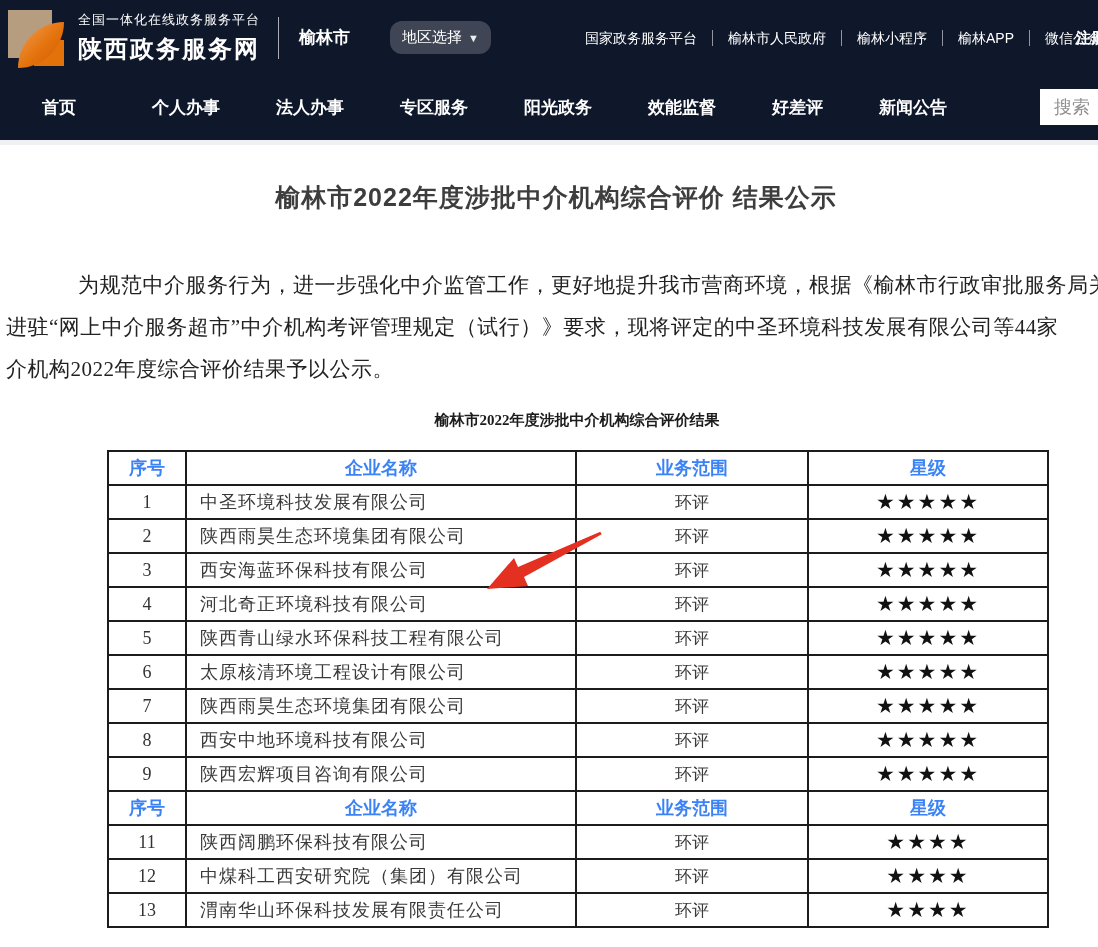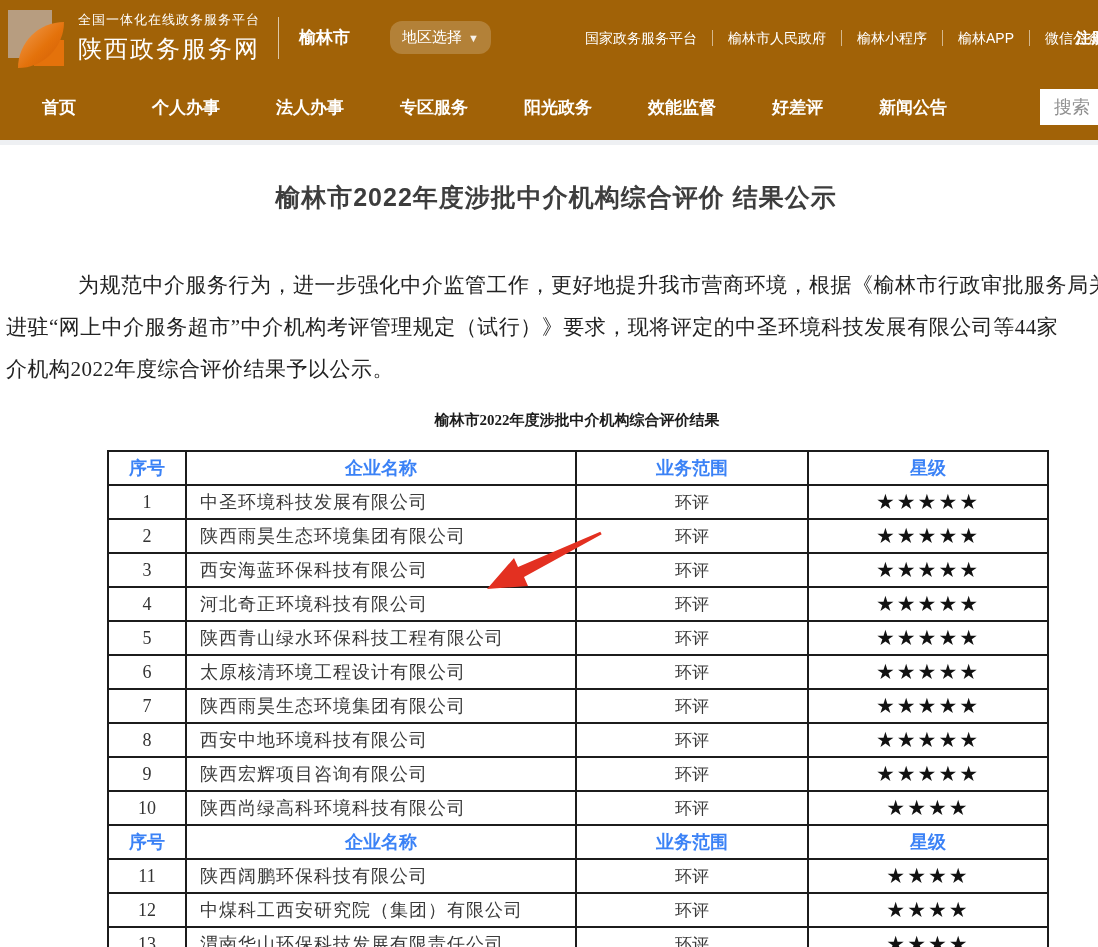--- a/index.html
+++ b/index.html
@@ -1,31 +1,31 @@
 <!DOCTYPE html>
 <html><head>
 <meta charset="utf-8">
 <style>
   html,body{margin:0;padding:0;}
   body{
     width:1098px;height:947px;overflow:hidden;position:relative;
     background:#ffffff;font-family:"Liberation Sans","DejaVu Sans",sans-serif;
   }
   
-  .topbar{background:#a16207;border-bottom:5px solid #eef0f3;}
+  .topbar{background:#0f172a;border-bottom:5px solid #eef0f3;}
   .topbar-upper{height:75px;position:relative;display:flex;align-items:center;}
   .logo{position:relative;width:56px;height:56px;margin-left:8px;flex:0 0 auto;}
   .logo .sq-back{position:absolute;left:0;top:0;width:44px;height:48px;background:#b79d80;}
   .logo .sq-front{position:absolute;left:26px;top:30px;width:30px;height:26px;background:#e4720b;}
   .logo .leaf{position:absolute;left:10px;top:12px;width:46px;height:46px;
     background:linear-gradient(135deg,#f2a057 0%,#e4720b 55%,#cf5a04 100%);
     border-radius:100% 0 100% 0;}
   .brand{margin-left:14px;color:#fff;}
   .brand-small{font-size:13px;letter-spacing:1px;margin-bottom:4px;}
-  .brand-large{font-size:24px;font-weight:400;letter-spacing:2px;}
+  .brand-large{font-size:24px;font-weight:700;letter-spacing:2px;}
   .v-divider{width:1px;height:42px;background:rgba(255,255,255,.65);margin:0 20px 0 18px;}
   .city{color:#fff;font-size:17px;font-weight:600;}
   .region-btn{margin-left:40px;background:rgba(255,255,255,.2);border:none;color:#fff;
     font-size:15px;padding:7px 12px;border-radius:12px;cursor:pointer;display:flex;align-items:center;gap:6px;
     font-family:inherit;}
   .region-btn .caret{font-size:11px;opacity:.9;}
   .top-links{position:absolute;left:570px;top:0;height:75px;display:flex;align-items:center;}
   .toplink{color:#fff;font-size:14px;padding:0 15px;border-right:1px solid rgba(255,255,255,.55);
     line-height:16px;cursor:pointer;white-space:nowrap;}
   .toplink:last-child{border-right:none;}
@@ -173,26 +173,20 @@
           <td class="scope">环评</td>
           <td class="stars">★★★★★</td>
         </tr>
         <tr>
           <td class="no">9</td>
           <td class="name">陕西宏辉项目咨询有限公司</td>
           <td class="scope">环评</td>
           <td class="stars">★★★★★</td>
         </tr>
         <tr>
-          <td class="no">10</td>
-          <td class="name">陕西尚绿高科环境科技有限公司</td>
-          <td class="scope">环评</td>
-          <td class="stars">★★★★</td>
-        </tr>
-        <tr>
           <th>序号</th>
           <th>企业名称</th>
           <th>业务范围</th>
           <th>星级</th>
         </tr>
         <tr>
           <td class="no">11</td>
           <td class="name">陕西阔鹏环保科技有限公司</td>
           <td class="scope">环评</td>
           <td class="stars">★★★★</td>

